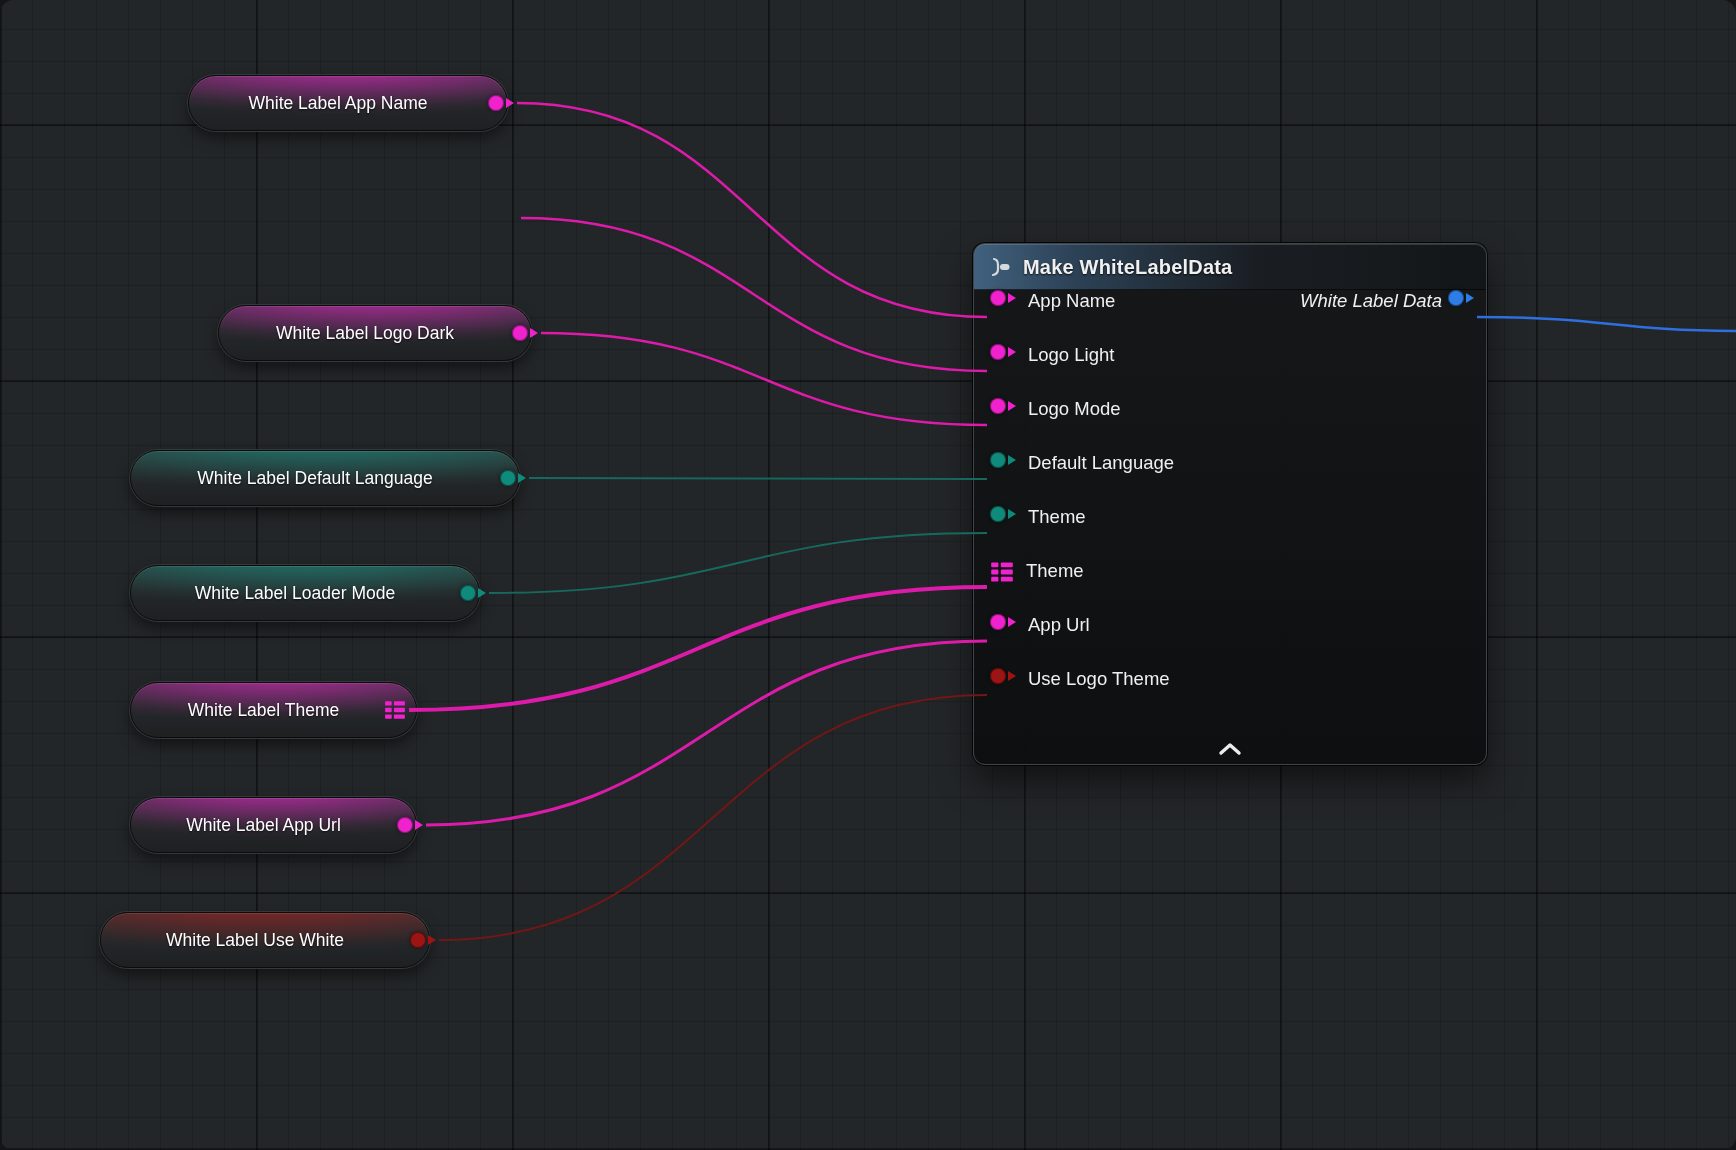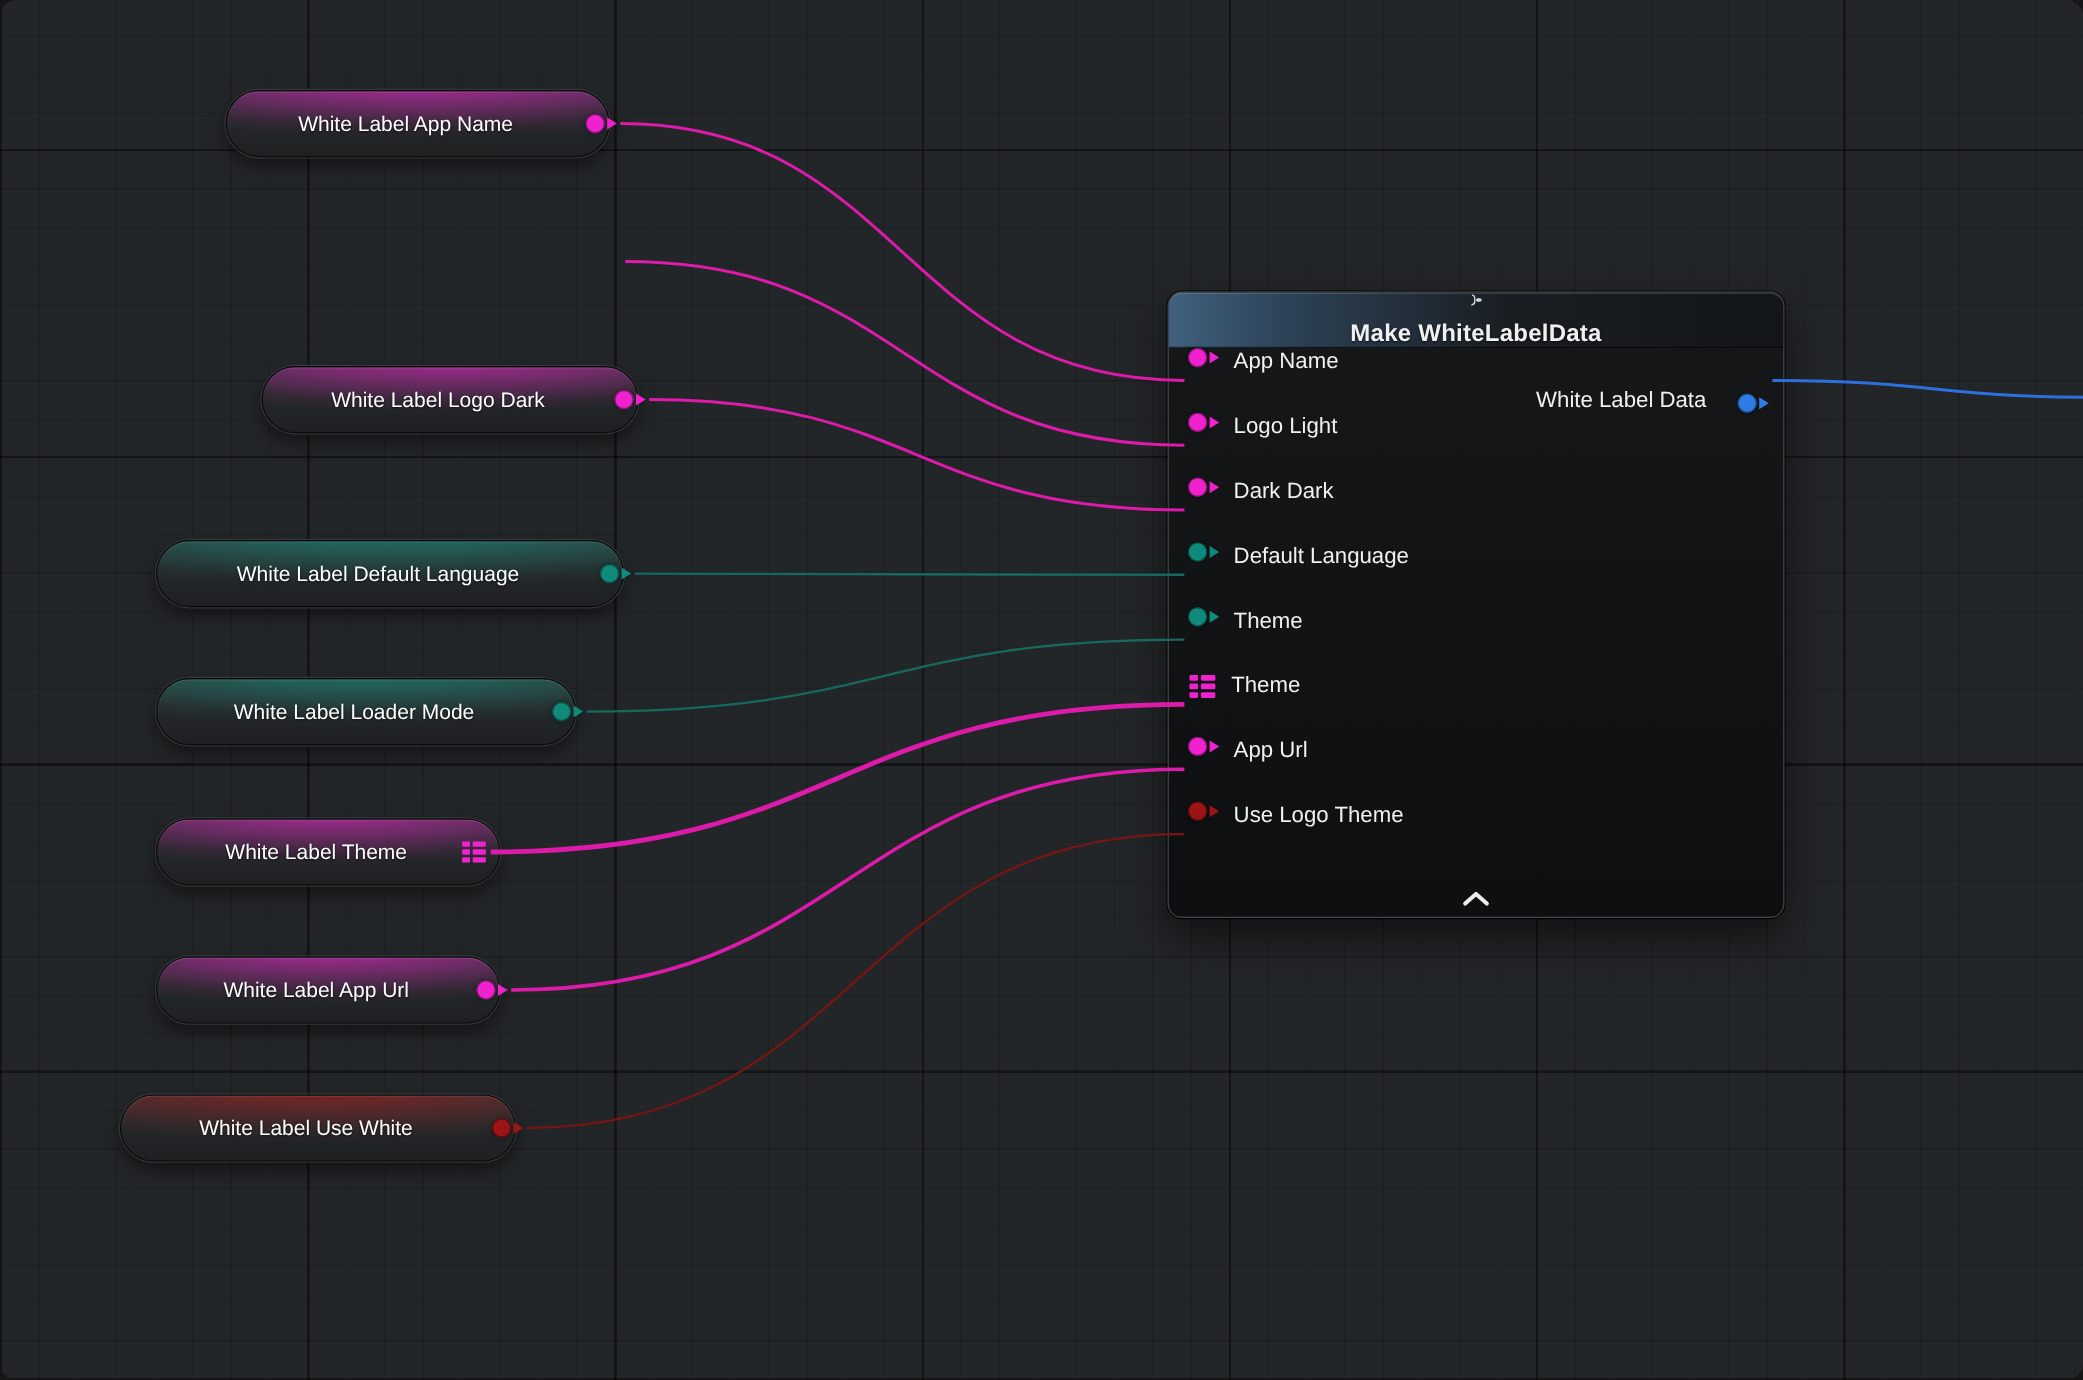--- a/index.html
+++ b/index.html
@@ -55,29 +55,28 @@
     position:absolute;z-index:10;border-radius:12px;box-sizing:border-box;
     background:linear-gradient(180deg, rgba(21,23,25,.97) 0%, rgba(13,14,15,.97) 100%);
     border:1px solid #3f4448;
     box-shadow:0 0 0 1px rgba(0,0,0,.8), 0 16px 34px rgba(0,0,0,.55);
     color:#f0f0f0;
   }
   .mn-header{
     height:46px;border-radius:11px 11px 0 0;display:flex;align-items:center;gap:11px;padding:0 14px;
     background:linear-gradient(90deg,#41617e 0%, #2c4155 20%, #1a1e23 55%, #131618 100%);
     box-shadow:inset 0 1px 0 rgba(255,255,255,.14), inset 0 -1px 0 rgba(0,0,0,.6);
-    flex-direction:column;
   }
   .mn-title{font-size:20px;font-weight:700;letter-spacing:.2px;white-space:nowrap;
     text-shadow:0 1px 2px rgba(0,0,0,.8);}
   .mn-body{position:relative;height:calc(100% - 46px);}
   .mn-row{display:flex;align-items:flex-start;height:54px;padding:0 16px;gap:12px;}
   .mn-row .pin-wrap{flex:0 0 auto;}
   .mn-label{font-size:18.5px;white-space:nowrap;}
-  .mn-out-row{position:absolute;top:0;right:12px;height:54px;display:flex;align-items:flex-end;gap:26px;}
+  .mn-out-row{position:absolute;top:0;right:12px;height:54px;display:flex;align-items:flex-start;gap:6px;font-style:italic;}
   .mn-collapse{position:absolute;bottom:4px;left:50%;transform:translateX(-50%);
     width:40px;height:22px;display:flex;align-items:center;justify-content:center;cursor:pointer;}
 </style>
 </head>
 <body>
 
 <div id="canvas">
 
   <div class="getter pink" style="left:188px;top:75px;width:320px">
     <span class="glabel">White Label App Name</span>
@@ -168,21 +167,21 @@
             <span class="pin-wedge"></span>
           </span>
         <span class="mn-label">Logo Light</span>
       </div>
 
       <div class="mn-row pink">
         <span class="pin-wrap">
             <span class="pin-circle"></span>
             <span class="pin-wedge"></span>
           </span>
-        <span class="mn-label">Dark Dark</span>
+        <span class="mn-label">Logo Mode</span>
       </div>
 
       <div class="mn-row teal">
         <span class="pin-wrap">
             <span class="pin-circle"></span>
             <span class="pin-wedge"></span>
           </span>
         <span class="mn-label">Default Language</span>
       </div>
 

